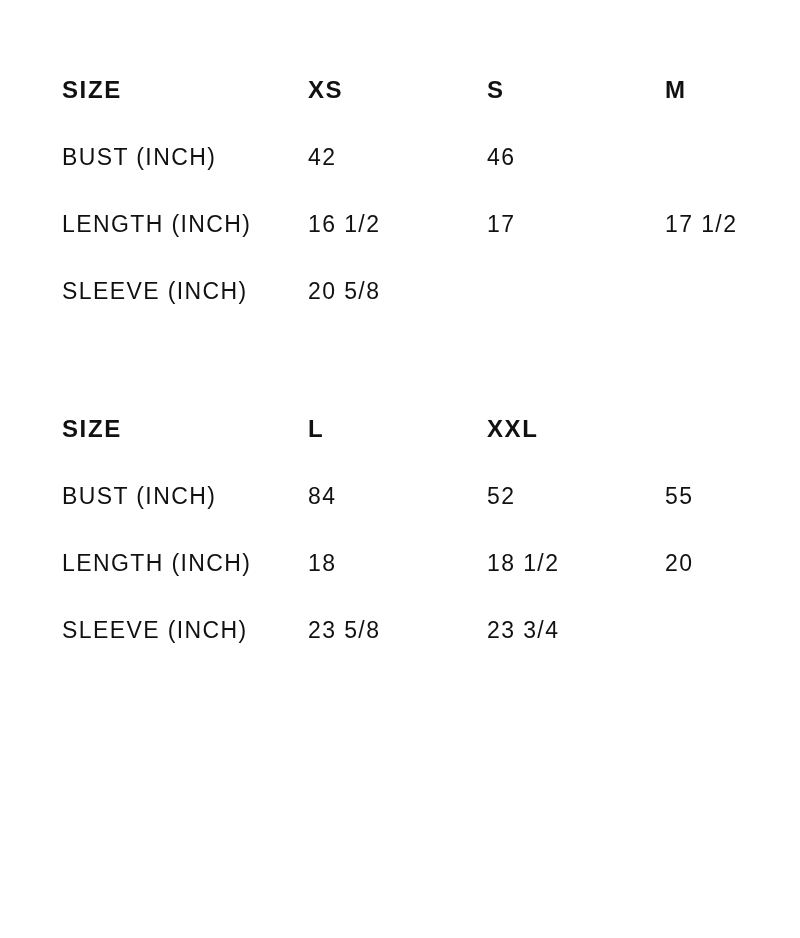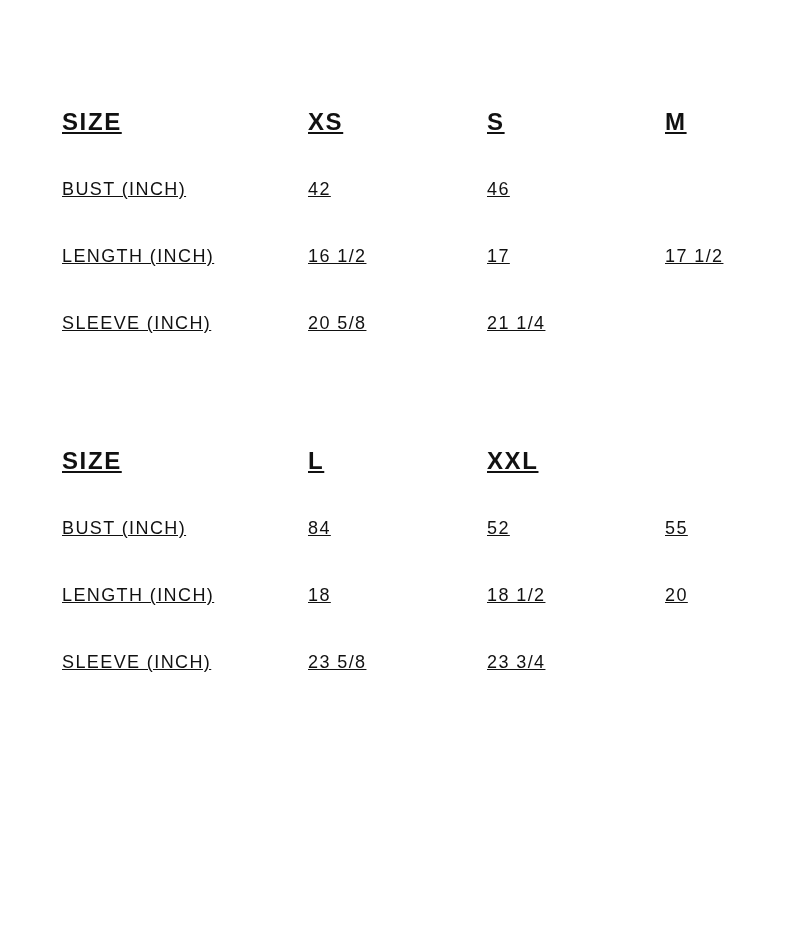--- a/index.html
+++ b/index.html
@@ -8,37 +8,36 @@
     background: #ffffff;
   }
   body {
     width: 800px;
     height: 938px;
     font-family: "Liberation Sans", "DejaVu Sans", sans-serif;
     color: #111111;
     overflow: hidden;
   }
   .chart-wrap {
-    padding: 108px 0 0 62px;
-    text-decoration: underline;
+    padding: 76px 0 0 62px;
   }
   .size-table {
     display: block;
   }
   .size-table.lower {
     margin-top: 71px;
   }
   .row {
     display: grid;
     grid-template-columns: 246px 179px 178px 1fr;
     height: 67px;
     align-items: start;
   }
   .cell {
-    font-size: 18px;
+    font-size: 23px;
     line-height: 28px;
     font-weight: 500;
     letter-spacing: 1.4px;
     white-space: nowrap;
   }
   .header-row .cell {
     font-size: 24px;
     font-weight: 700;
     letter-spacing: 1.6px;
   }
@@ -62,21 +61,20 @@
     </div>
     <div class="row">
       <div class="cell">LENGTH (INCH)</div>
       <div class="cell">16 1/2</div>
       <div class="cell">17</div>
       <div class="cell">17 1/2</div>
     </div>
     <div class="row">
       <div class="cell">SLEEVE (INCH)</div>
       <div class="cell">20 5/8</div>
-      <div class="cell">21 1/4</div>
     </div>
   </section>
 
   <section class="size-table lower">
     <div class="row header-row">
       <div class="cell">SIZE</div>
       <div class="cell">L</div>
       <div class="cell">XXL</div>
     </div>
     <div class="row">

